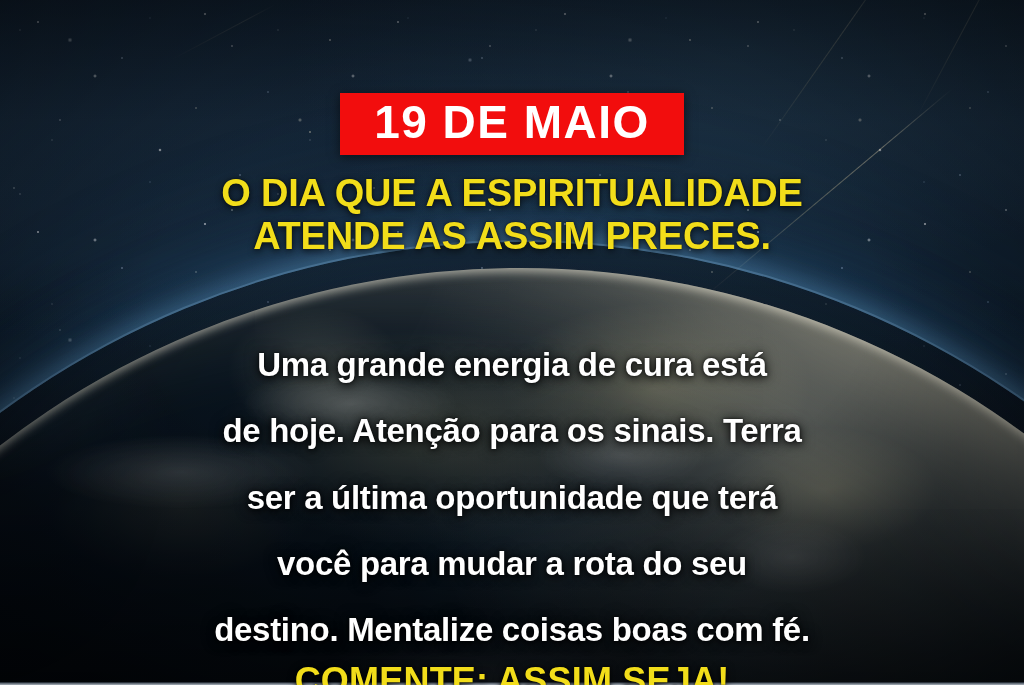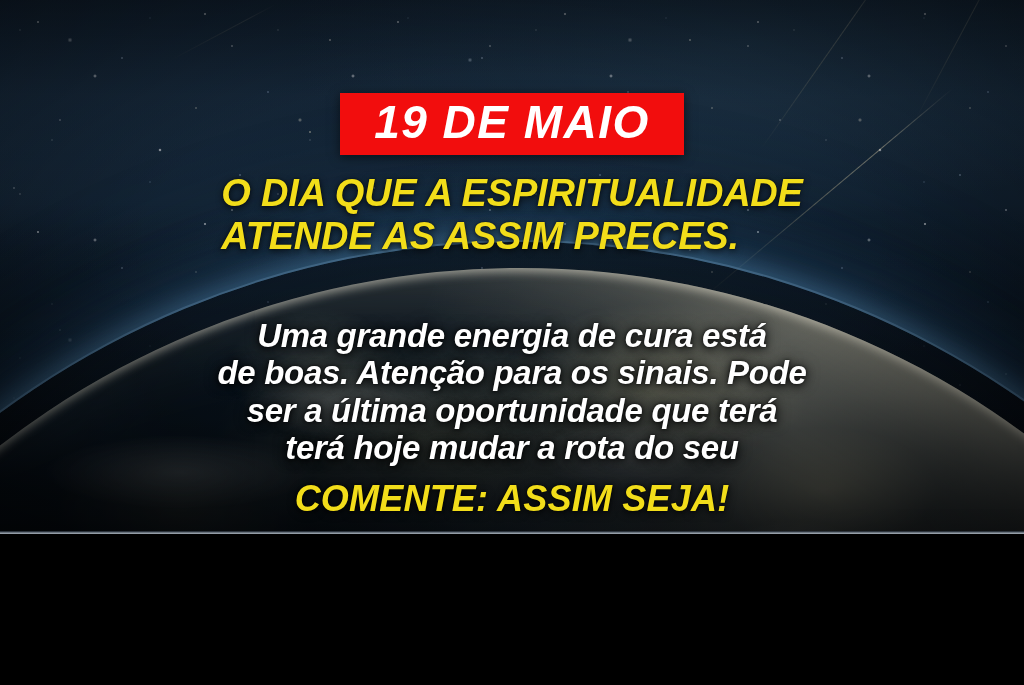--- a/index.html
+++ b/index.html
@@ -8,25 +8,24 @@
     padding: 0;
     background: #000;
   }
   body {
     font-family: "Liberation Sans", sans-serif;
   }
 
   .poster {
     position: relative;
     width: 1024px;
-    height: 534px;
+    height: 685px;
     overflow: hidden;
     background: #0a1019;
     isolation: isolate;
-    font-style: italic;
   }
 
   
   .space-base {
     position: absolute;
     inset: 0;
     background:
       radial-gradient(ellipse 70% 55% at 72% 8%,  #1d3346 0%, rgba(29,51,70,0) 62%),
       radial-gradient(ellipse 80% 60% at 18% 12%, #16283a 0%, rgba(22,40,58,0) 65%),
       linear-gradient(178deg, #152637 0%, #122232 28%, #0d1a27 52%, #081019 78%, #04080d 100%);
@@ -222,20 +221,21 @@
     color: #ffffff;
     font-size: 46px;
     font-weight: 700;
     letter-spacing: 1.5px;
     white-space: nowrap;
     font-stretch: condensed;
   }
 
   .headline {
     margin-top: 17px;
+    text-align: center;
     color: #f2dd1a;
     font-size: 38px;
     font-weight: 700;
     line-height: 1.14;
     letter-spacing: -0.2px;
     text-shadow: 0 2px 7px rgba(0,0,0,.72), 0 0 2px rgba(0,0,0,.6);
     padding: 0 40px;
   }
   .headline-line { display: block; white-space: nowrap; }
 
@@ -245,21 +245,21 @@
     width: 880px;
     text-align: center;
     color: #ffffff;
     font-size: 33px;
     font-weight: 700;
     line-height: 1.13;
     letter-spacing: -0.3px;
     text-shadow: 0 2px 8px rgba(0,0,0,.85), 0 0 3px rgba(0,0,0,.7), 0 0 14px rgba(0,0,0,.5);
     margin-bottom: 12px;
   }
-  .body-line { display: block; white-space: nowrap; }
+  .body-line { display: block; white-space: nowrap; margin-top: 29px; }
 
   .cta {
     color: #f2dd1a;
     font-size: 36px;
     font-weight: 700;
     letter-spacing: .2px;
     text-shadow: 0 2px 8px rgba(0,0,0,.85), 0 0 3px rgba(0,0,0,.75);
     margin-bottom: 44px;
     white-space: nowrap;
   }
@@ -300,21 +300,22 @@
 
     <h1 class="headline">
       <span class="headline-line">O DIA QUE A ESPIRITUALIDADE</span>
       <span class="headline-line">ATENDE AS ASSIM PRECES.</span>
     </h1>
 
     <div class="spacer"></div>
 
     <p class="body-copy">
       <span class="body-line">Uma grande energia de cura está</span>
-      <span class="body-line">de boas. Atenção para os sinais. Pode</span>
+      <span class="body-line">de hoje. Atenção para os sinais. Terra</span>
       <span class="body-line">ser a última oportunidade que terá</span>
-      <span class="body-line">terá hoje mudar a rota do seu</span>
+      <span class="body-line">você para mudar a rota do seu</span>
+      <span class="body-line">destino. Mentalize coisas boas com fé.</span>
     </p>
 
     <div class="cta">COMENTE: ASSIM SEJA!</div>
 
   </div>
 </div>
 
 </body></html>

